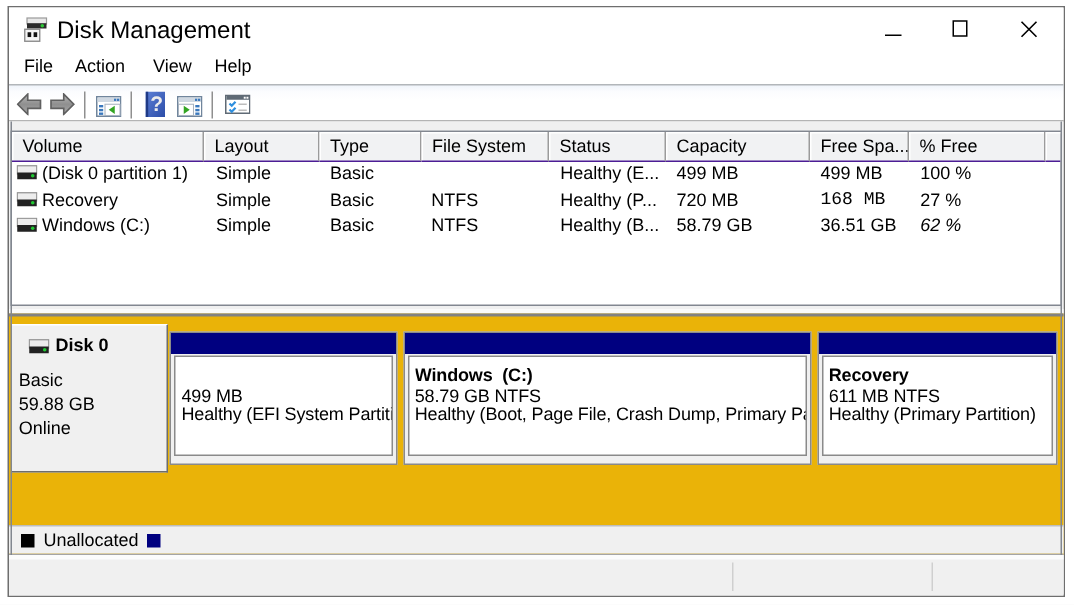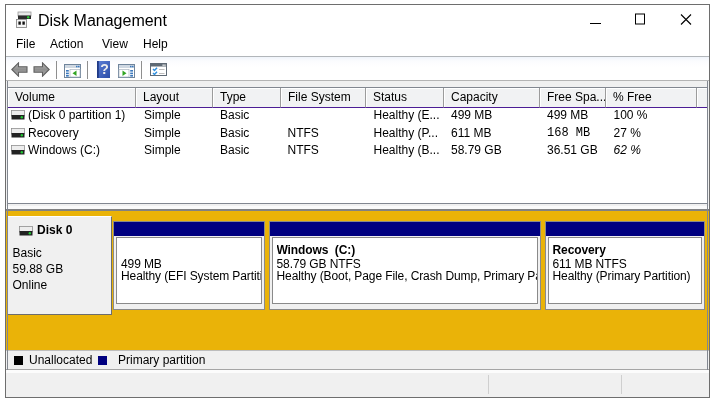--- a/index.html
+++ b/index.html
@@ -190,21 +190,21 @@
       <svg class="diskicon" style="left:3px; top:4px;" width="14" height="10" viewBox="0 0 14 10">
           <rect x="0.5" y="0.5" width="13" height="5.5" fill="#ededed" stroke="#8f8f8f" stroke-width="0.8"></rect>
           <rect x="0.5" y="5" width="13" height="4.5" fill="#222222"></rect>
           <circle cx="10.8" cy="7.2" r="1.2" fill="#1fc832"></circle>
         </svg>
       <span class="lvcell" style="left:20px;">Recovery</span>
       <span class="lvcell" style="left:136px;">Simple</span>
       <span class="lvcell" style="left:212px;">Basic</span>
       <span class="lvcell" style="left:279.5px;">NTFS</span>
       <span class="lvcell" style="left:365.5px;">Healthy (P...</span>
-      <span class="lvcell" style="left:443px;">611 MB</span>
+      <span class="lvcell" style="left:443px;">720 MB</span>
       <span class="lvcell" style="left:539px;font-family:Liberation Mono, monospace;">168 MB</span>
       <span class="lvcell" style="left:605.5px;">27 %</span>
     </div>
     <div class="lvrow" style="top:53px;">
       <svg class="diskicon" style="left:3px; top:4px;" width="14" height="10" viewBox="0 0 14 10">
           <rect x="0.5" y="0.5" width="13" height="5.5" fill="#ededed" stroke="#8f8f8f" stroke-width="0.8"></rect>
           <rect x="0.5" y="5" width="13" height="4.5" fill="#222222"></rect>
           <circle cx="10.8" cy="7.2" r="1.2" fill="#1fc832"></circle>
         </svg>
       <span class="lvcell" style="left:20px;">Windows (C:)</span>
@@ -253,21 +253,20 @@
       <div class="pwhite"></div>
       <div class="ptxt" style="left:7px; top:21px; font-weight:bold;">Recovery</div>
       <div class="ptxt" style="left:7px; top:34.5px;">611 MB NTFS</div>
       <div class="ptxt" style="left:7px; top:47px; right:3px;">Healthy (Primary Partition)</div>
     </div>
 
     <div class="legend">
       <div class="lsq" style="left:8px; background:#000;"></div>
       <span style="position:absolute; left:23px; top:2px;">Unallocated</span>
       <div class="lsq" style="left:92px; background:#000080;"></div>
-      <span style="position:absolute; left:112px; top:2px;">Primary partition</span>
     </div>
   </div>
 
   <div class="statusbar">
     <div class="sbsep" style="left:482px;"></div>
     <div class="sbsep" style="left:615px;"></div>
   </div>
 
 </div>
 

